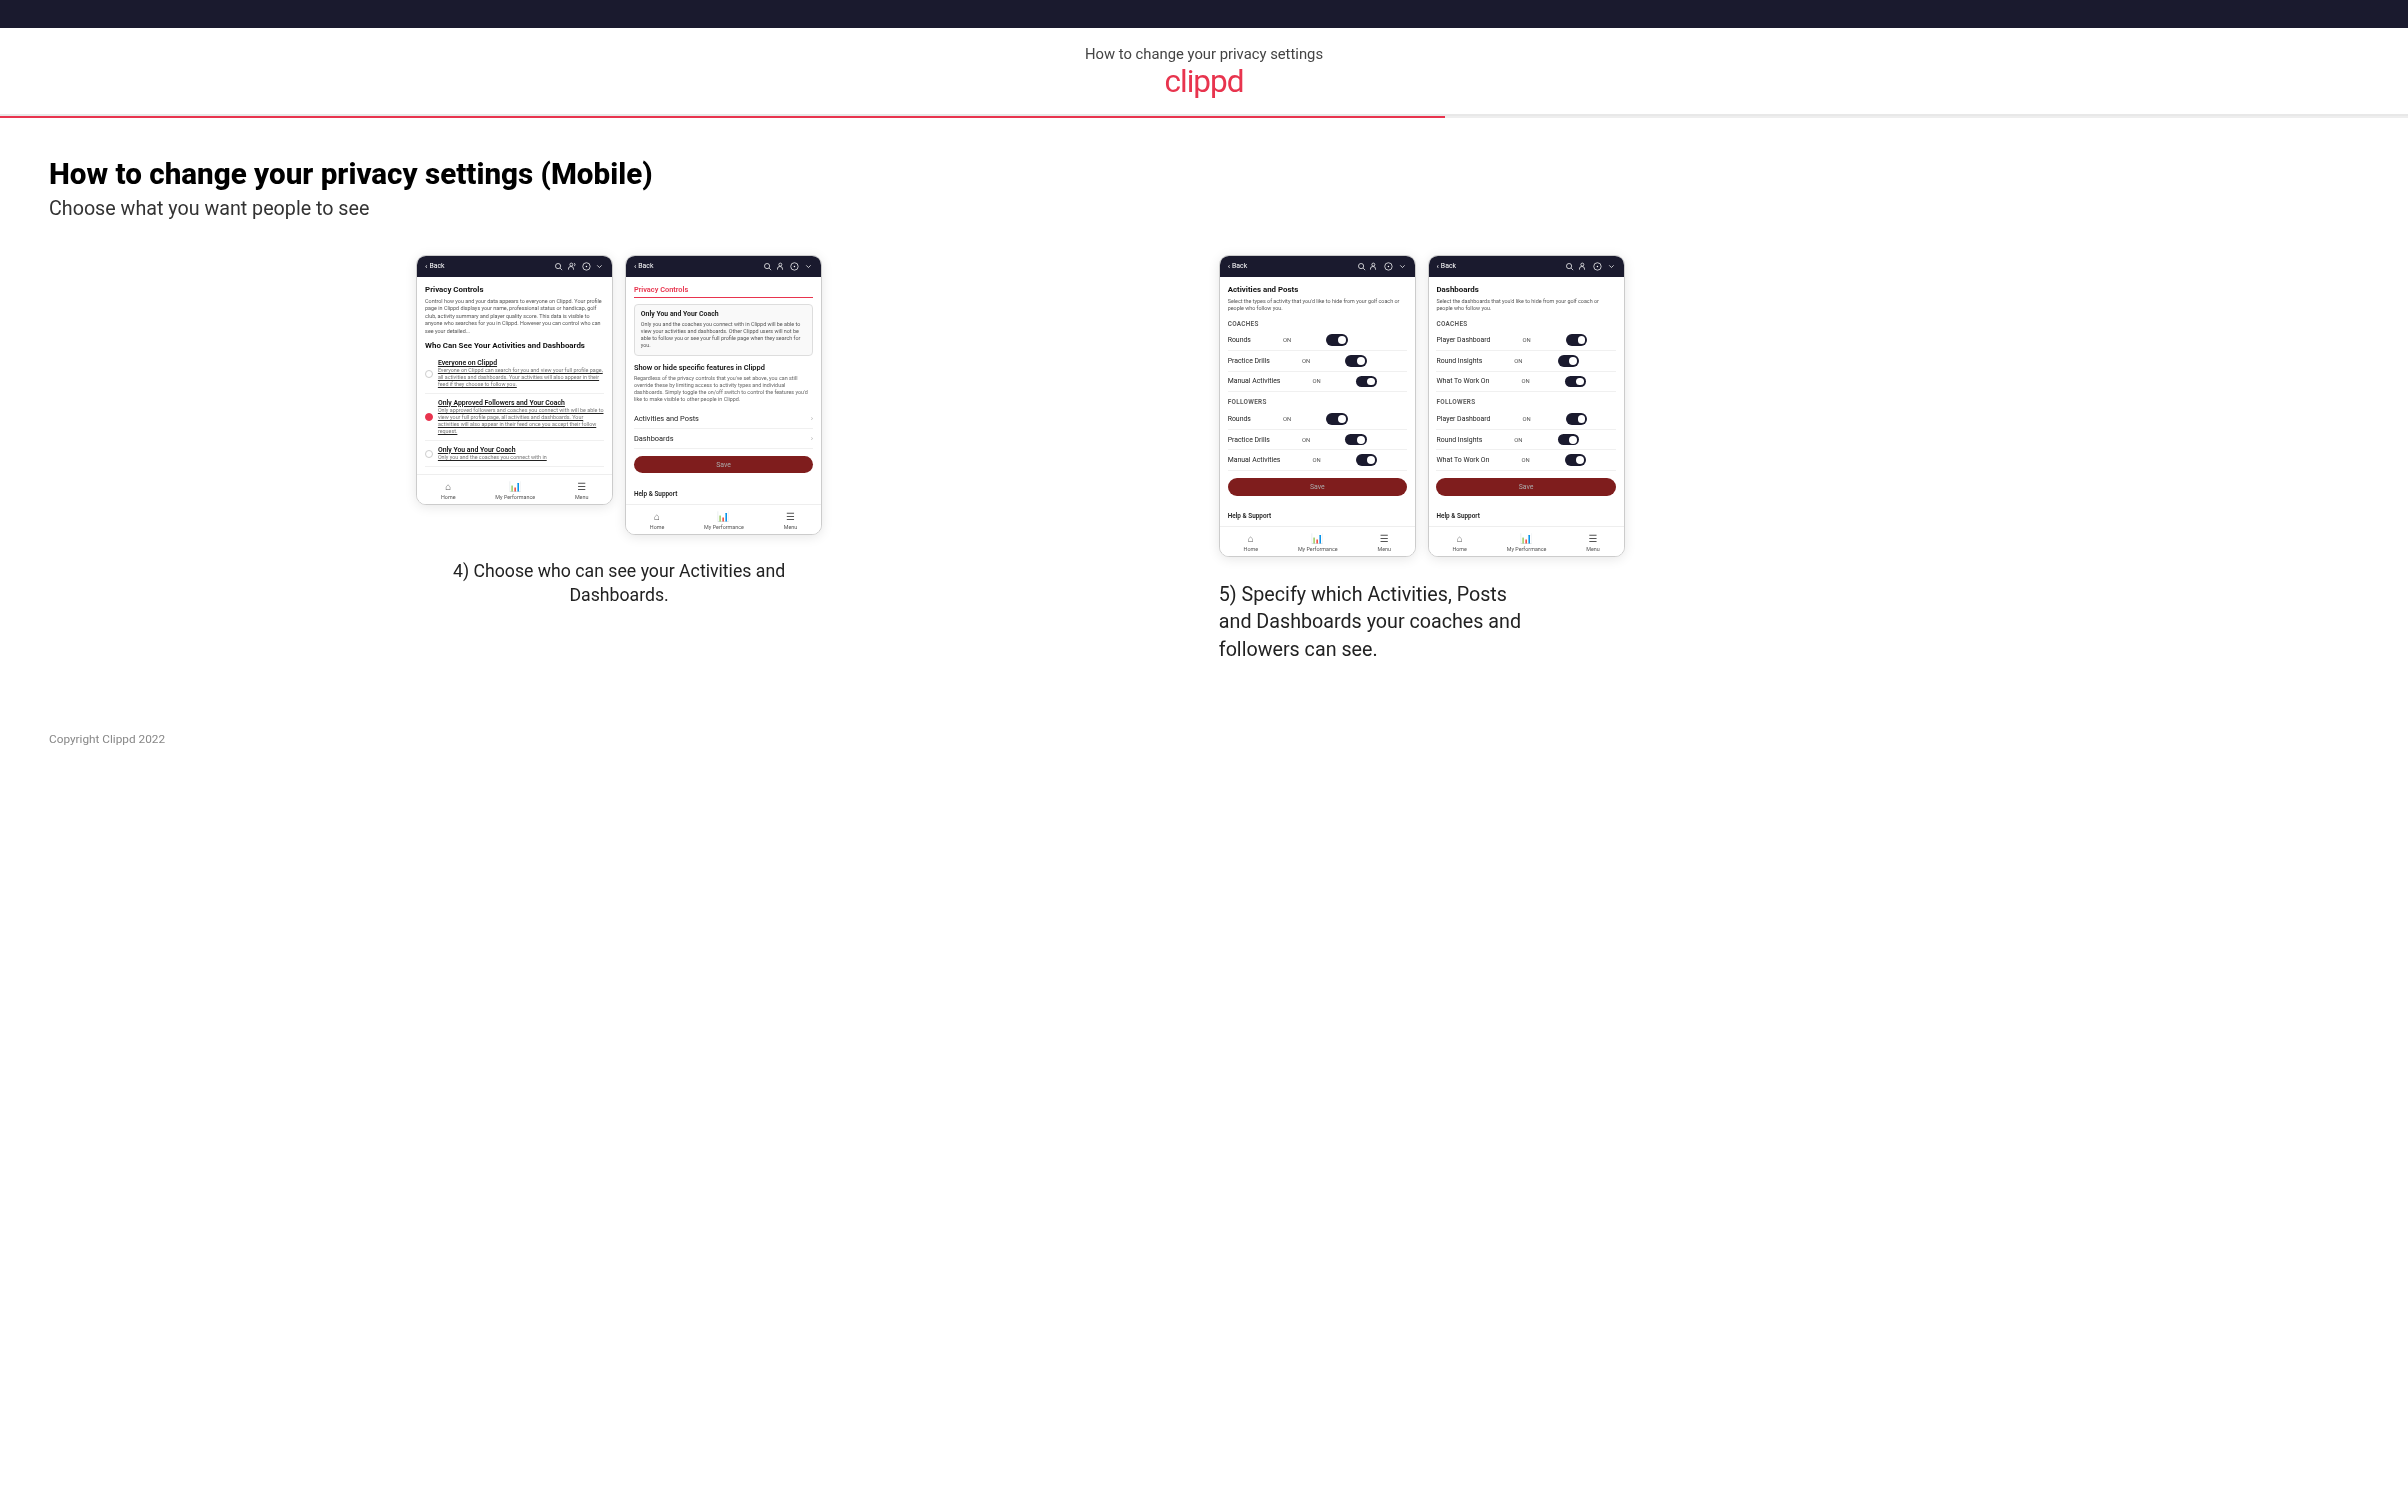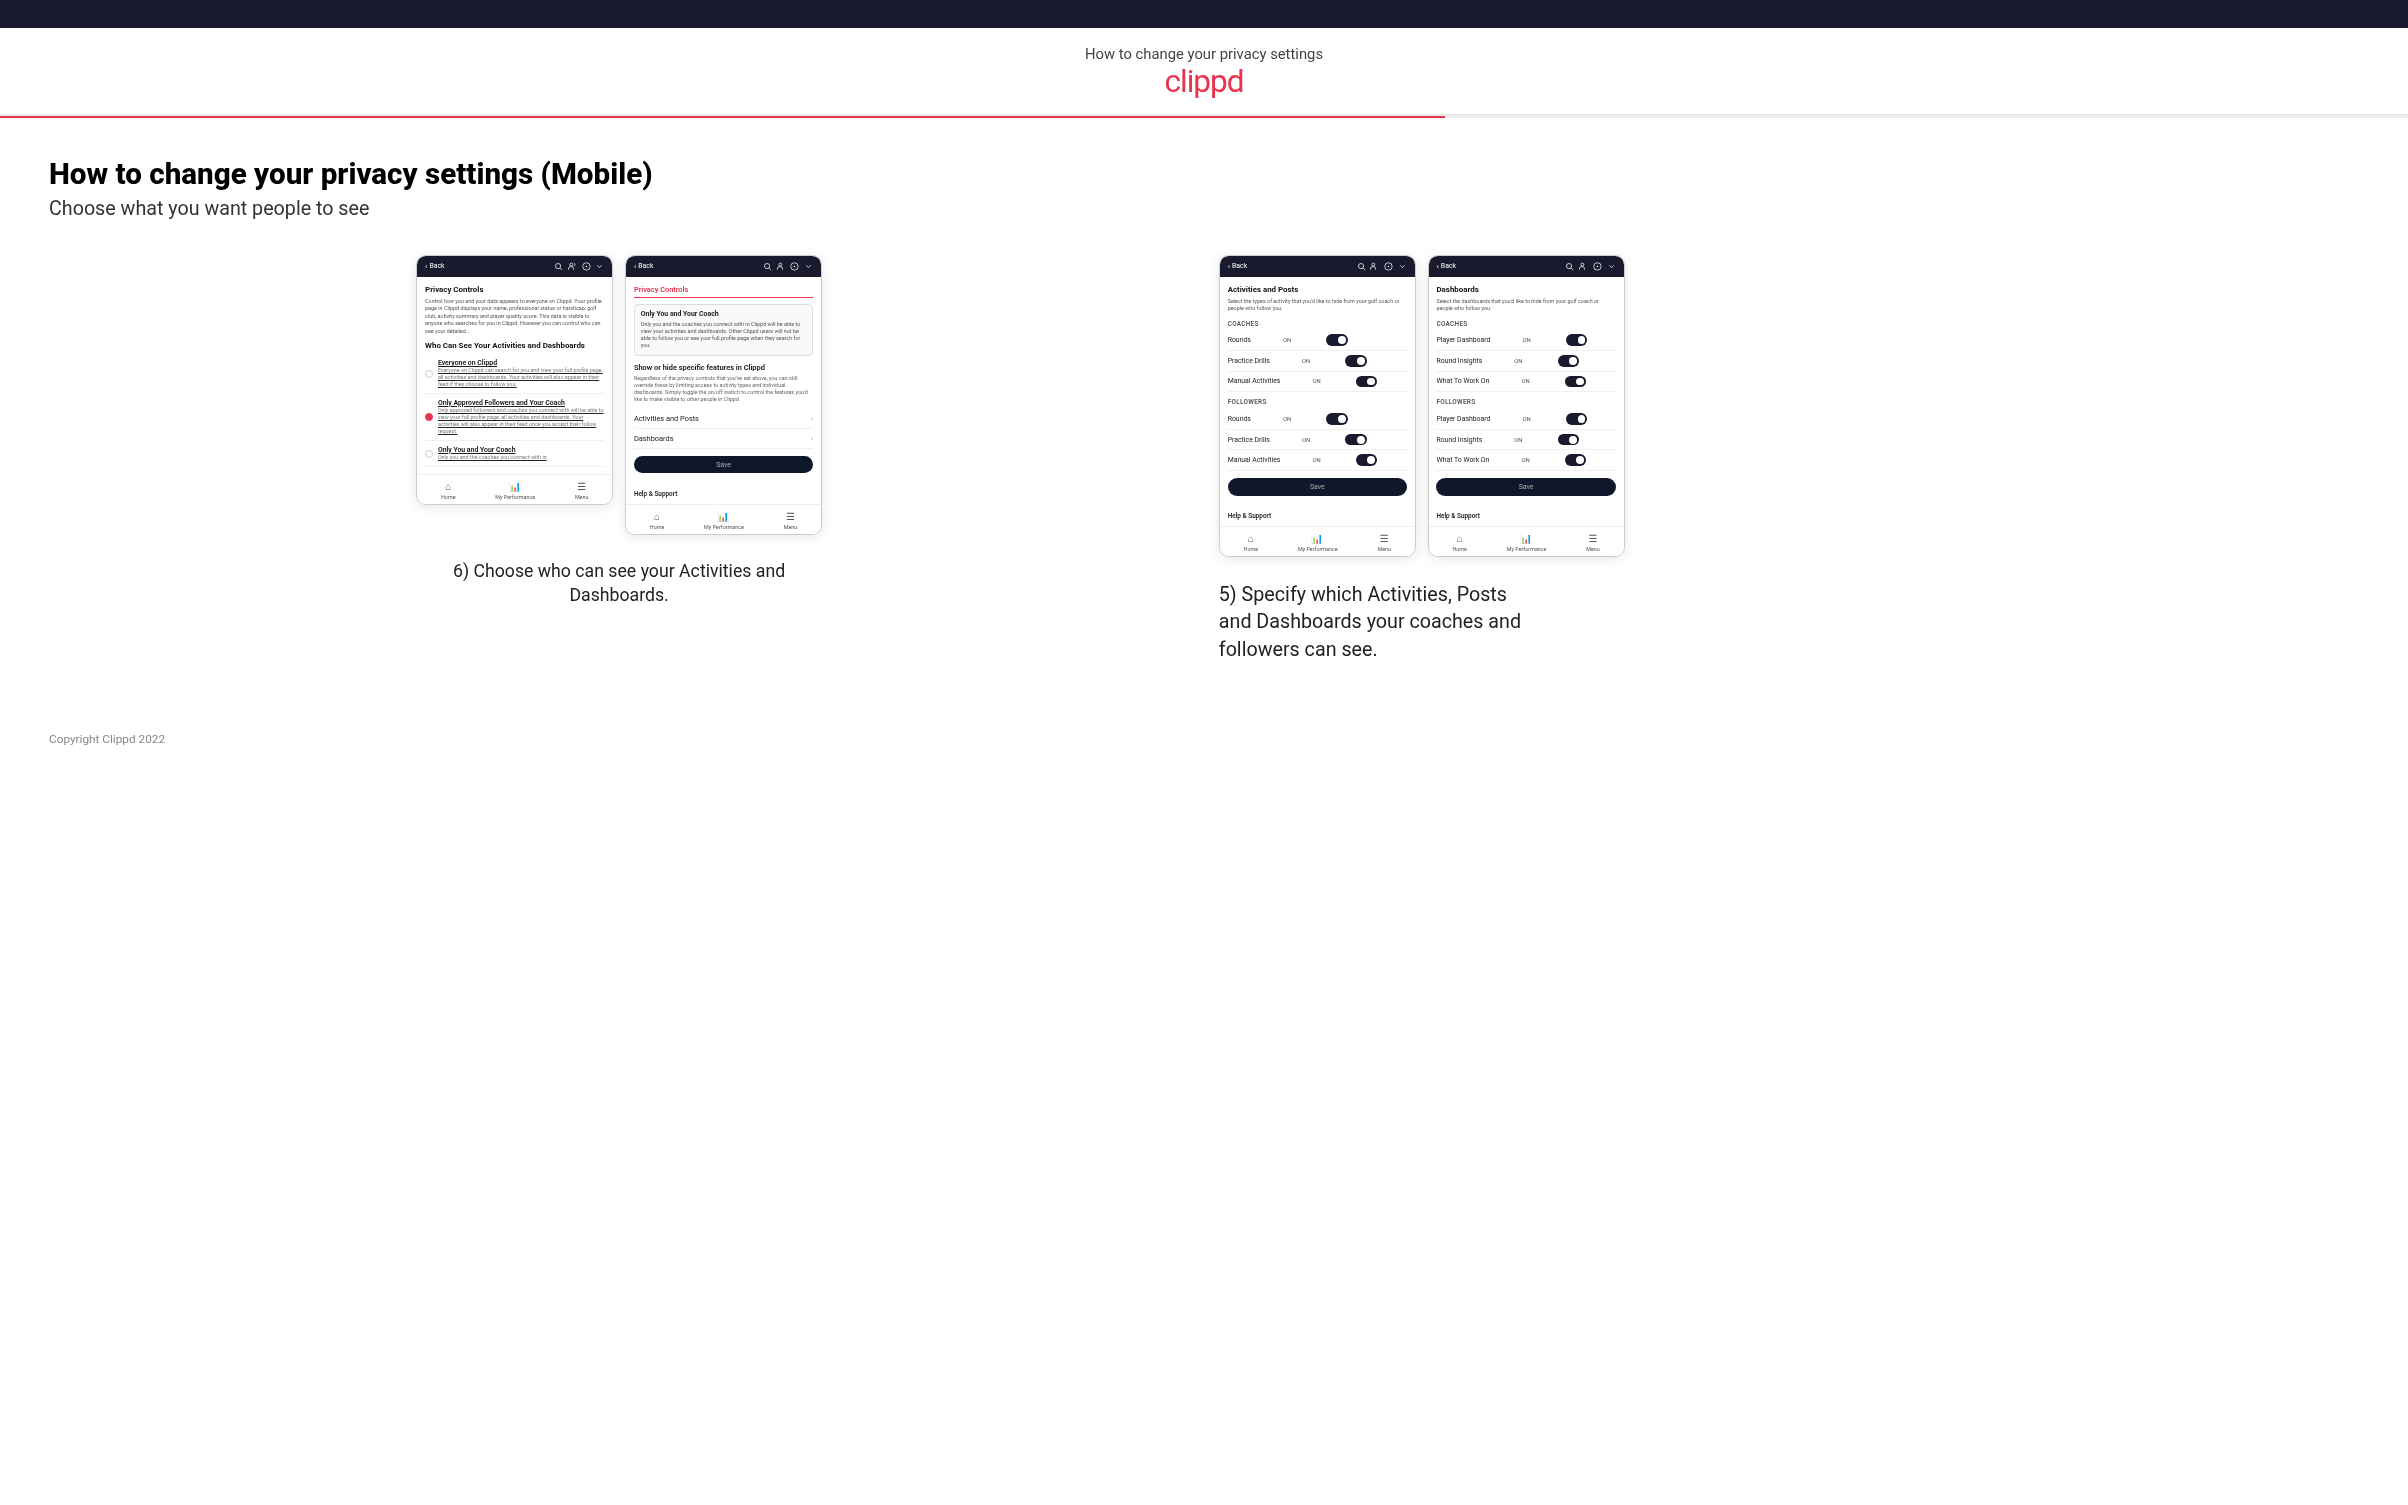--- a/index.html
+++ b/index.html
@@ -266,21 +266,21 @@
       font-size: 7.4px;
       color: #222;
     }
     .chevron {
       font-size: 7.9px;
       color: #aaa;
     }
 
     .save-btn {
       width: 100%;
-      background: #0f172a;
+      background: #7f1d1d;
       color: #aaa;
       border: none;
       border-radius: 19.7px;
       padding: 4.9px 0;
       font-size: 6.9px;
       text-align: center;
       margin-top: 6.9px;
     }
 
     
@@ -505,21 +505,21 @@
             </div>
             <div class="footer-item">
               <span class="footer-icon">☰</span>
               <span class="footer-label">Menu</span>
             </div>
           </div>
         </div>
 
       </div>
 
-      <div class="caption">6) Choose who can see your Activities and Dashboards.</div>
+      <div class="caption">4) Choose who can see your Activities and Dashboards.</div>
     </div>
 
     <div class="group-right" style="align-items:flex-start;">
       <div style="display:flex; flex-direction:column; align-items:flex-start; width:100%;">
         <div class="screenshots-pair">
 
           <div class="phone">
             <div class="phone-header">
               <div class="phone-header-back">
                 <span style="font-size:7.9px;">‹</span>

